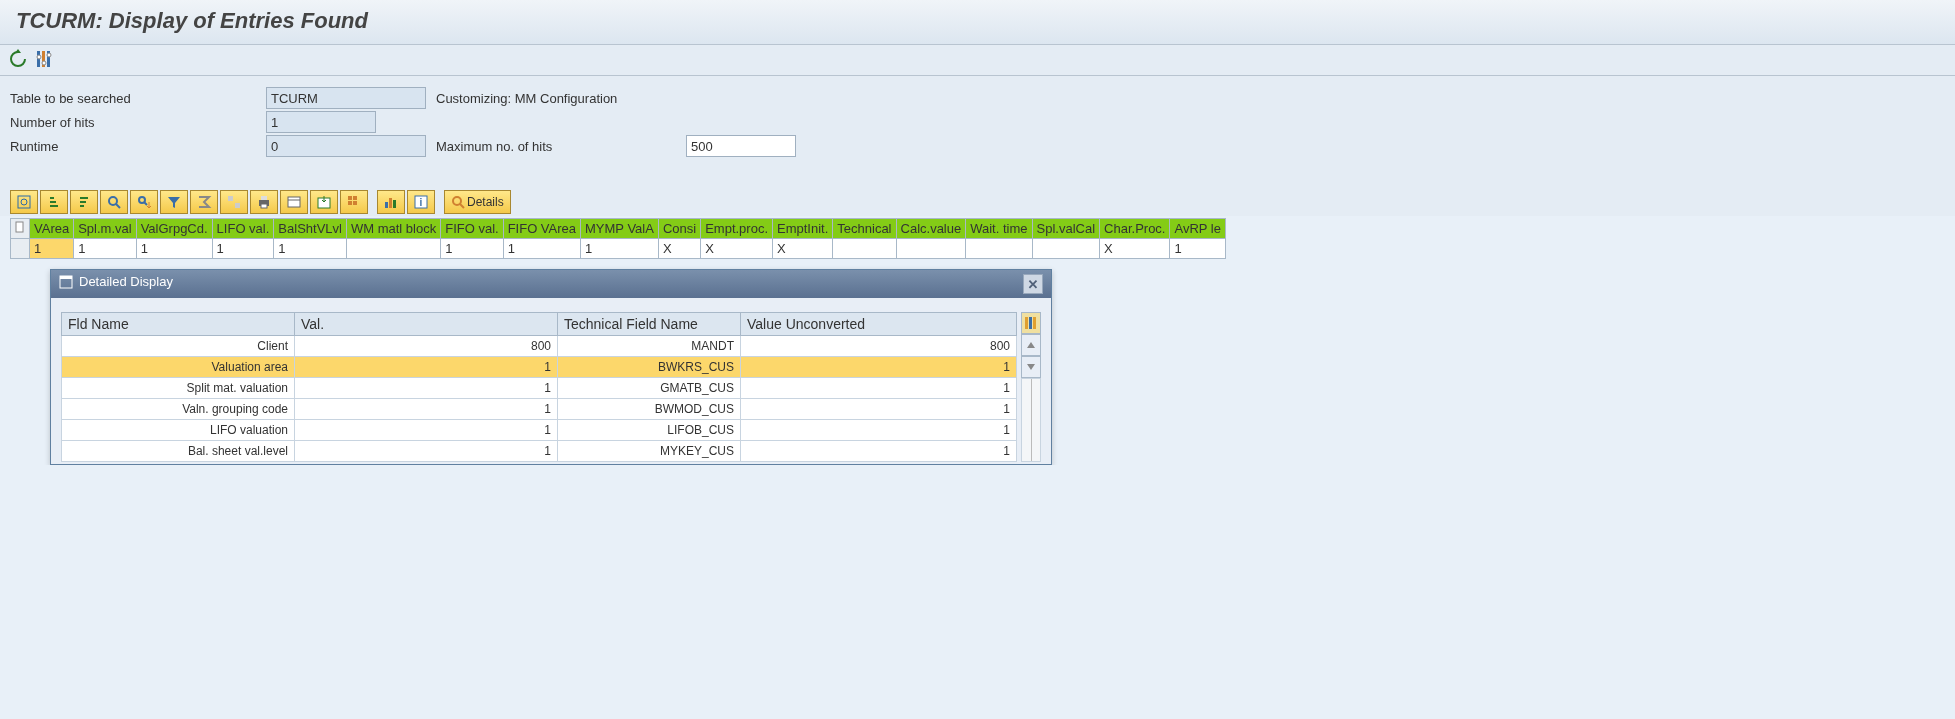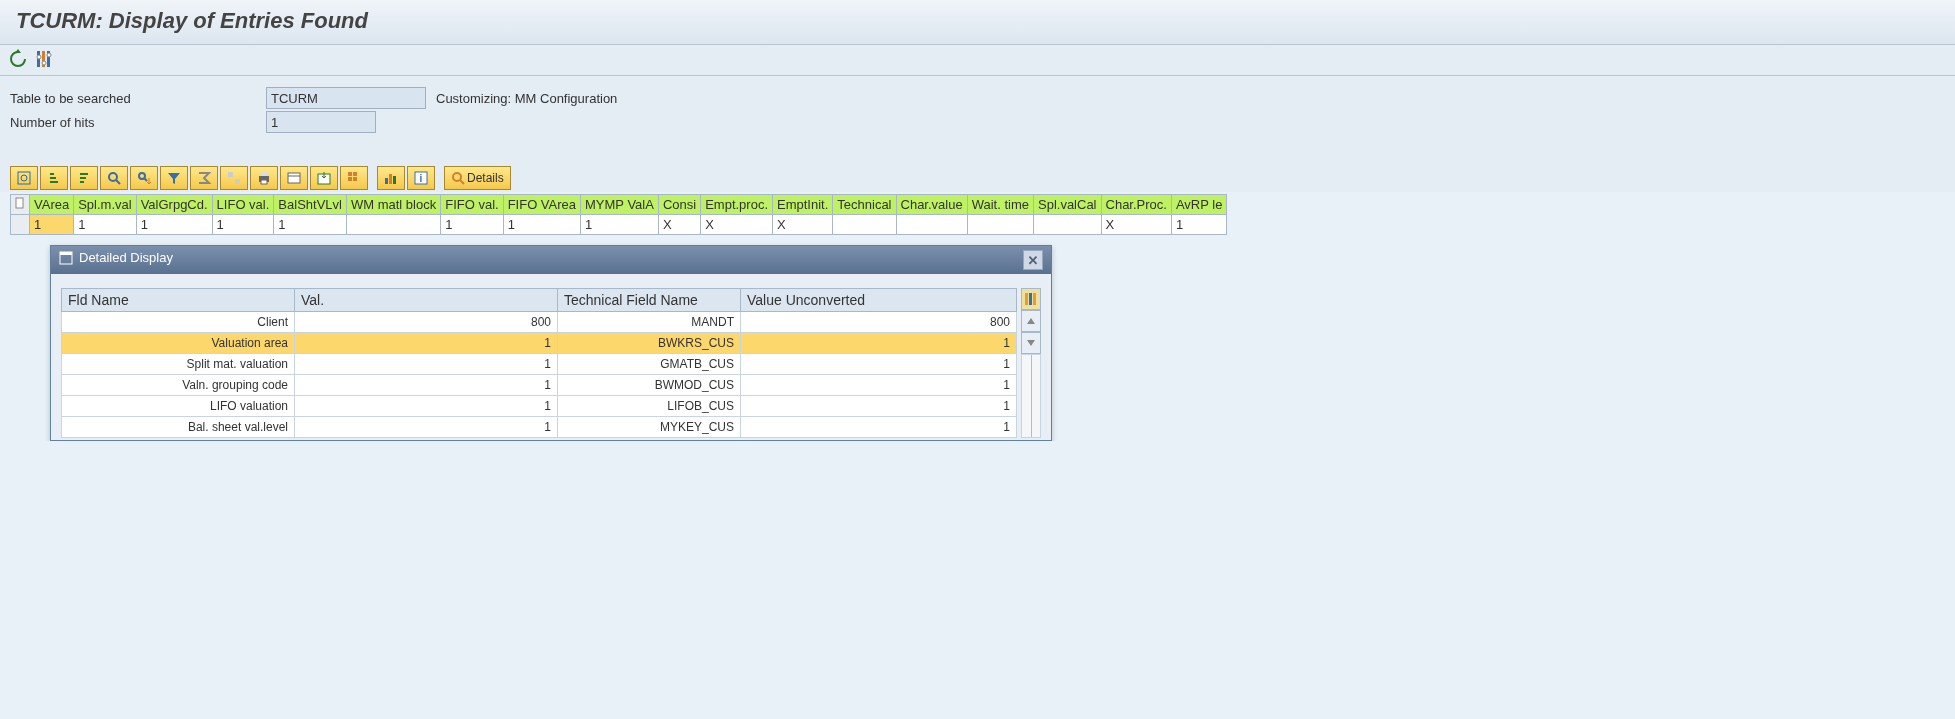--- a/index.html
+++ b/index.html
@@ -92,21 +92,21 @@
 .alv-btn.details {
   padding: 0 6px;
 }
 .alv-btn svg { display: block; }
 .alv-table {
   border-collapse: collapse;
   margin: 2px 10px 10px 10px;
   background: #fff;
 }
 .alv-table th {
-  background: #bef264;
+  background: #84cc16;
   border: 1px solid #a8b8c8;
   font-weight: normal;
   text-align: left;
   padding: 2px 4px;
   font-size: 13px;
   white-space: nowrap;
 }
 .alv-table td {
   border: 1px solid #a8b8c8;
   padding: 2px 4px;
@@ -252,20 +252,26 @@
 
 <div class="info-panel">
   <div class="info-row">
     <div class="info-label">Table to be searched</div>
     <div class="info-field readonly">TCURM</div>
     <div class="info-desc">Customizing: MM Configuration</div>
   </div>
   <div class="info-row">
     <div class="info-label">Number of hits</div>
     <div class="info-field readonly" style="width:100px">1</div>
+  </div>
+  <div class="info-row">
+    <div class="info-label">Runtime</div>
+    <div class="info-field readonly">0</div>
+    <div class="info-desc" style="width:170px">Maximum no. of hits</div>
+    <div class="info-field input">500</div>
   </div>
 </div>
 
 <div class="alv-toolbar">
   <span class="alv-btn">
       <svg width="16" height="16">
         <rect x="2" y="2" width="12" height="12" fill="none" stroke="#2a6aa8"></rect>
         <circle cx="8" cy="8" r="3" fill="none" stroke="#2a6aa8"></circle>
       </svg>
     </span>
@@ -373,21 +379,21 @@
         <th>LIFO val.</th>
         <th>BalShtVLvl</th>
         <th>WM matl block</th>
         <th>FIFO val.</th>
         <th>FIFO VArea</th>
         <th>MYMP ValA</th>
         <th>Consi</th>
         <th>Empt.proc.</th>
         <th>EmptInit.</th>
         <th>Technical</th>
-        <th>Char.value</th>
+        <th>Calc.value</th>
         <th>Wait. time</th>
         <th>Spl.valCal</th>
         <th>Char.Proc.</th>
         <th>AvRP le</th>
       </tr>
   </thead>
   <tbody>
     <tr id="alv-body-row">
       <td class="row-sel-cell"></td>
     <td class="highlighted">1</td>

